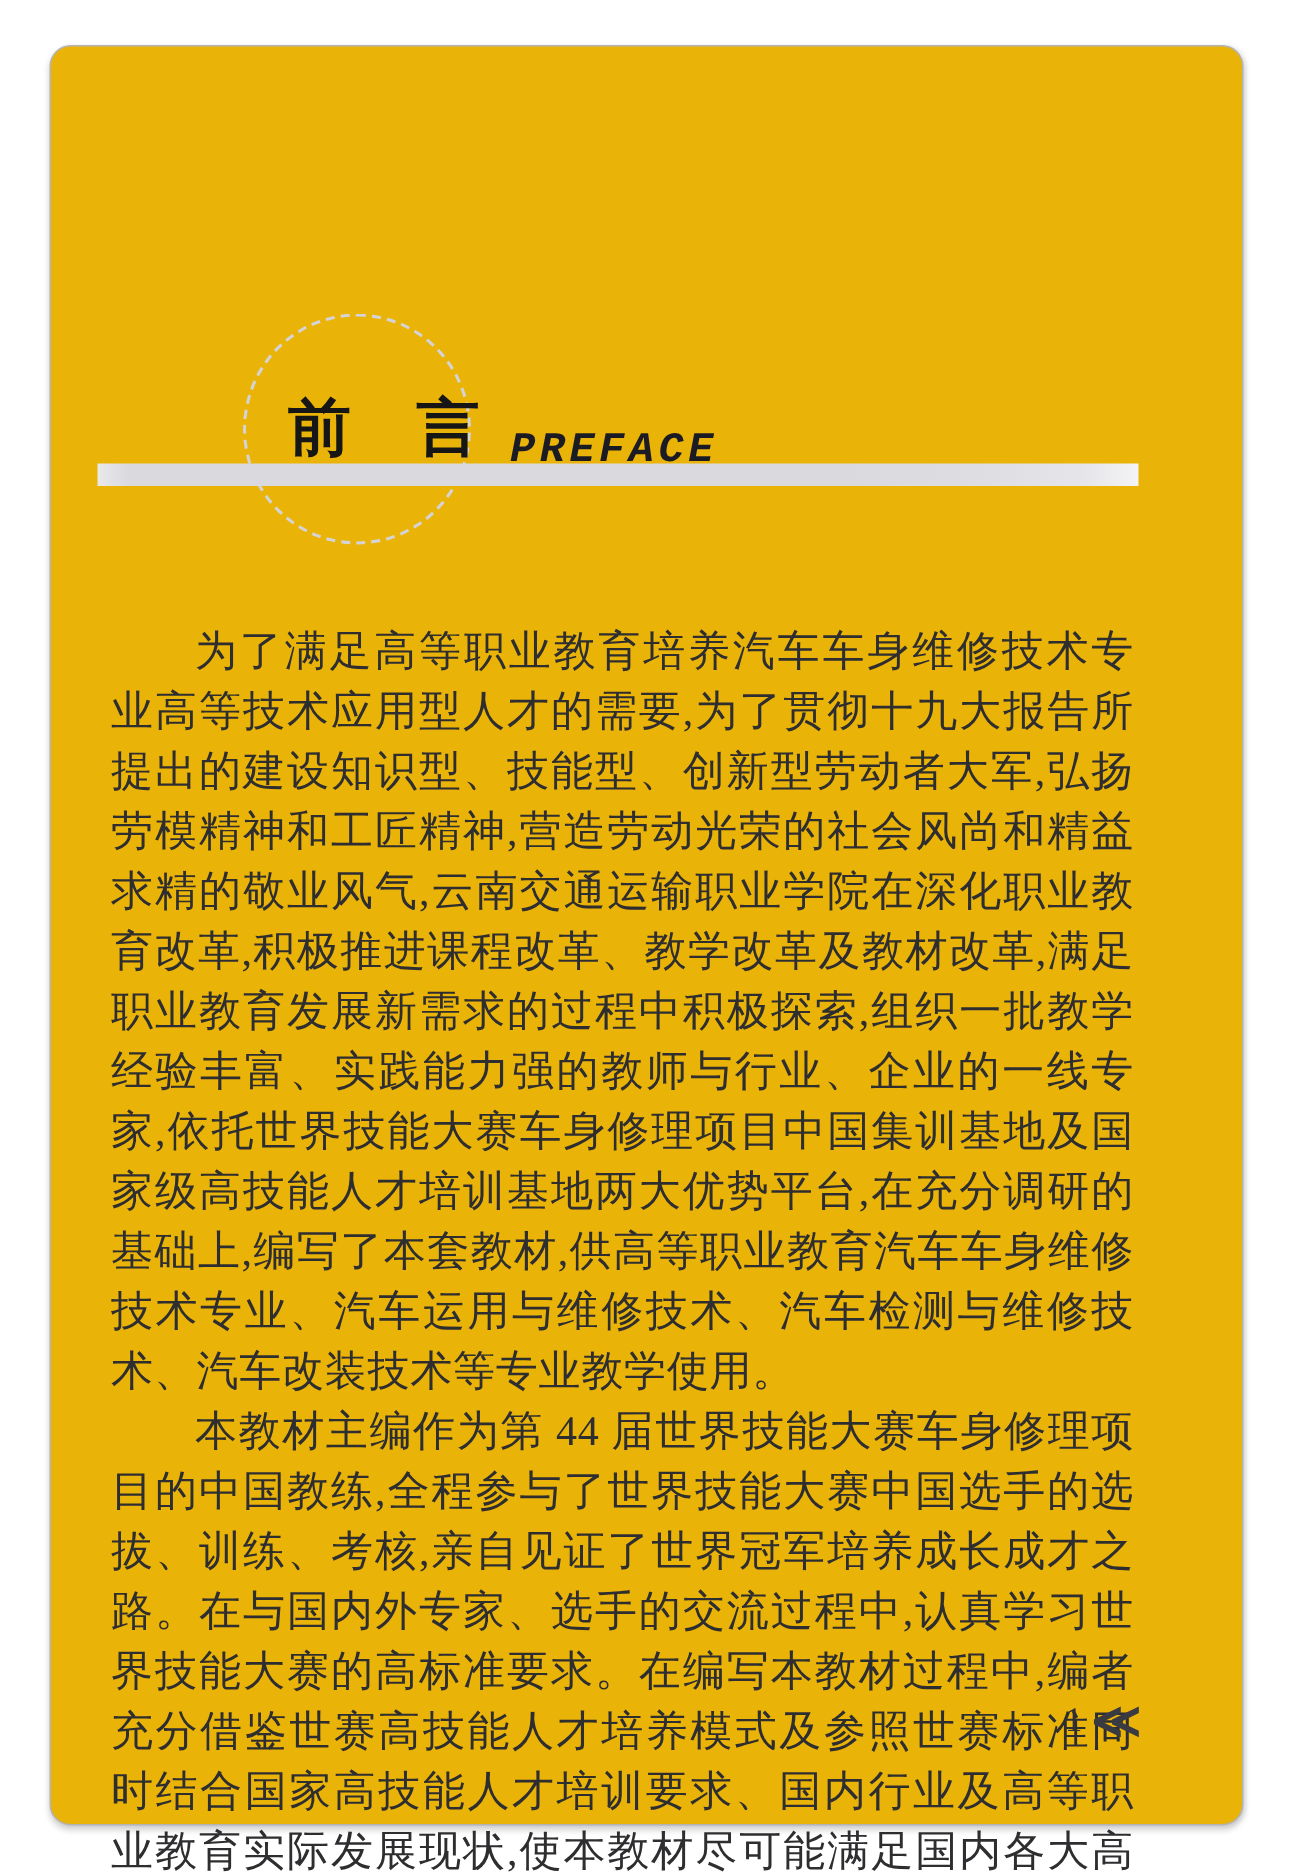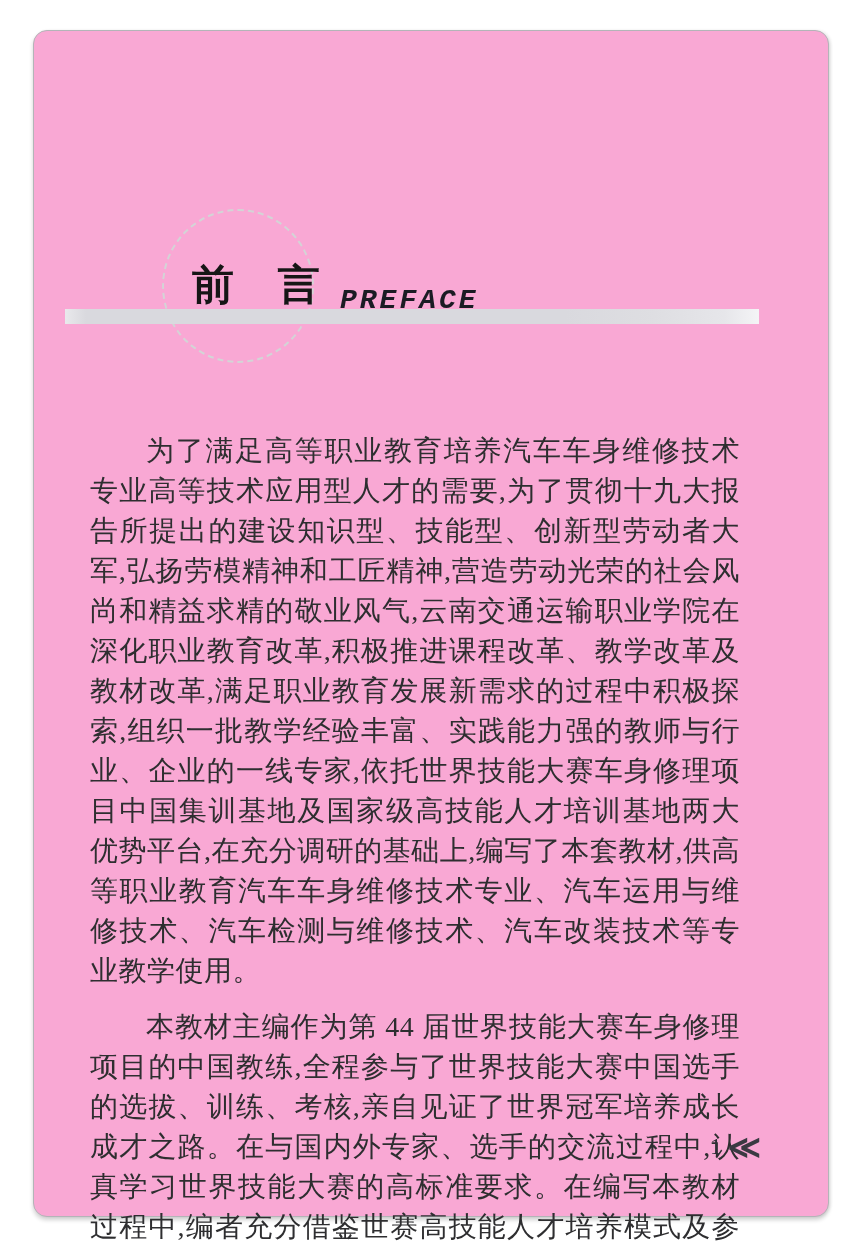--- a/index.html
+++ b/index.html
@@ -10,21 +10,21 @@
     background: #ffffff;
     font-family: "Liberation Serif", serif;
     overflow: hidden;
   }
   .page-card {
     position: absolute;
     left: 33px;
     top: 30px;
     width: 794px;
     height: 1185px;
-    background: #f9a8d4;
+    background: #eab308;
     border: 1px solid #b4b4b8;
     border-radius: 14px;
     box-shadow: 0 3px 4px rgba(0,0,0,0.18), 2px 0 3px rgba(0,0,0,0.06);
   }
   
   .header-circle {
     position: absolute;
     left: 128px;
     top: 178px;
     width: 148px;
@@ -75,21 +75,21 @@
     left: 40px;
     top: 384px;
     width: 682px;
     font-size: 28px;
     line-height: 40px;
     text-align: justify;
     color: #2e2e30;
     letter-spacing: 0.5px;
   }
   .body-text p {
-    margin: 16px;
+    margin: 0;
     text-indent: 2em;
   }
   
   .page-footer {
     position: absolute;
     left: 676px;
     top: 1100px;
     display: flex;
     align-items: center;
     gap: 6px;

